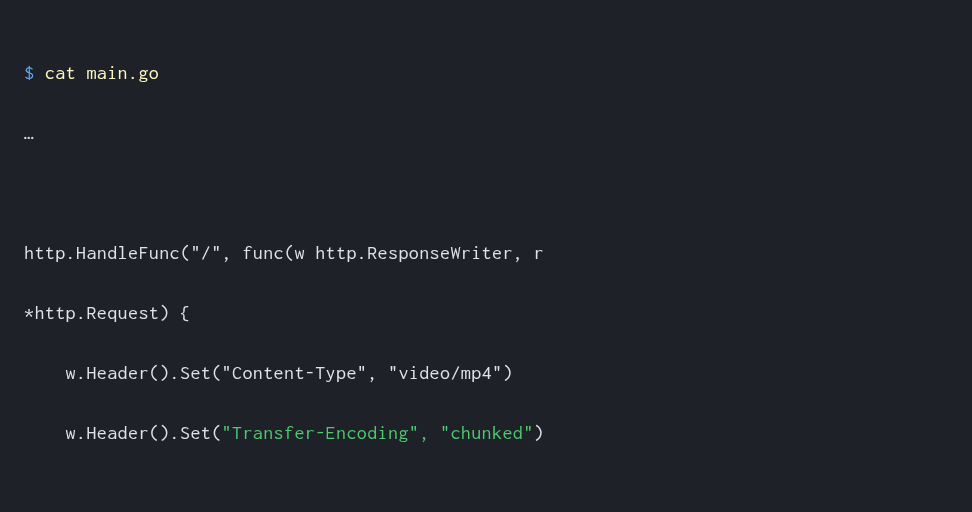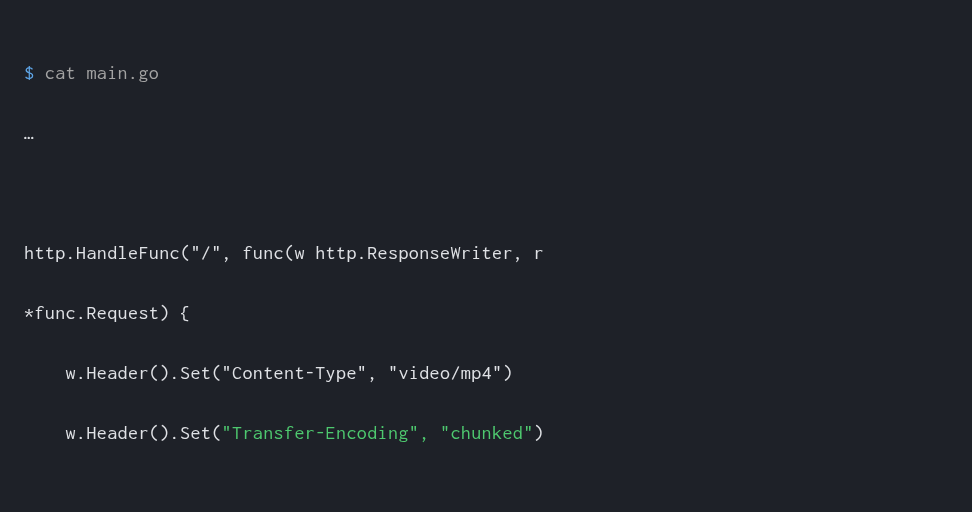--- a/index.html
+++ b/index.html
@@ -23,41 +23,41 @@
       white-space: pre;
     }
     .line {
       display: block;
       min-height: 1.5em;
     }
     .prompt {
       color: #5fa6e8;
     }
     .command {
-      color: #a3a3a3;
+      color: #fef9c3;
     }
     .code {
       color: #e0e2e6;
     }
     .highlight {
       color: #4ec96f;
     }
     .ellipsis {
       color: #e0e2e6;
     }
   </style>
 </head>
 <body>
 
 <div class="terminal">
 <span class="line"><span class="prompt">$</span> <span class="command">cat main.go</span></span>
 <span class="line ellipsis">…</span>
 <span class="line"></span>
 <span class="line code">http.HandleFunc("/", func(w http.ResponseWriter, r</span>
-<span class="line code">*func.Request) {</span>
+<span class="line code">*http.Request) {</span>
 <span class="line code">    w.Header().Set("Content-Type", "video/mp4")</span>
 <span class="line"><span class="code">    w.Header().Set(</span><span class="highlight">"Transfer-Encoding", "chunked"</span><span class="code">)</span></span>
 <span class="line code"></span>
 
 
 
 
 
 
 

